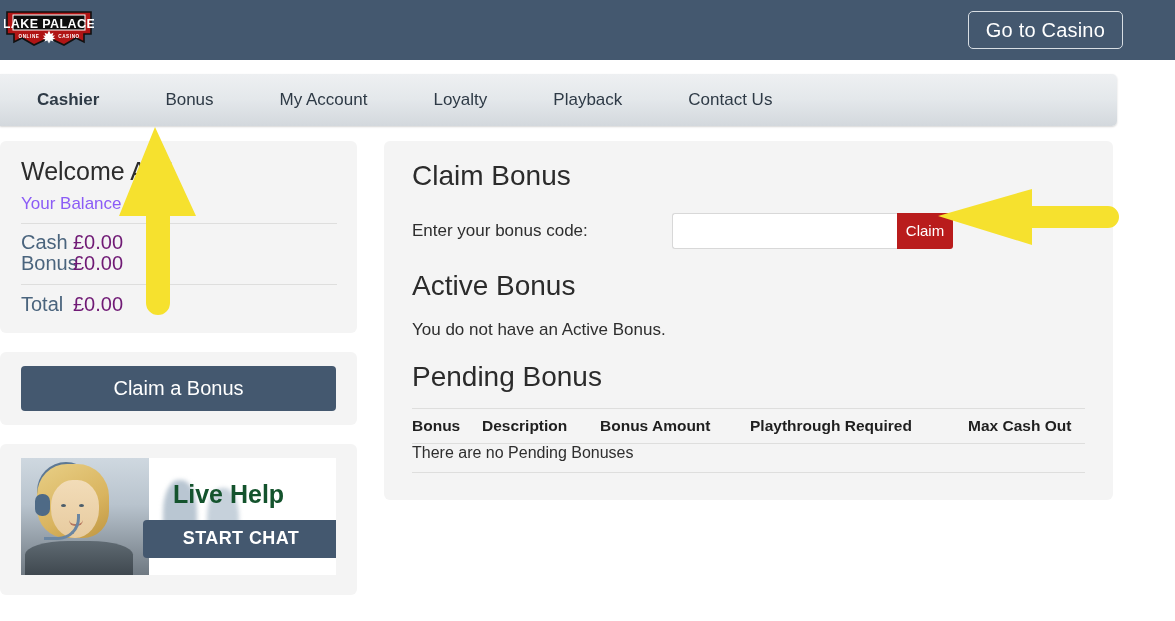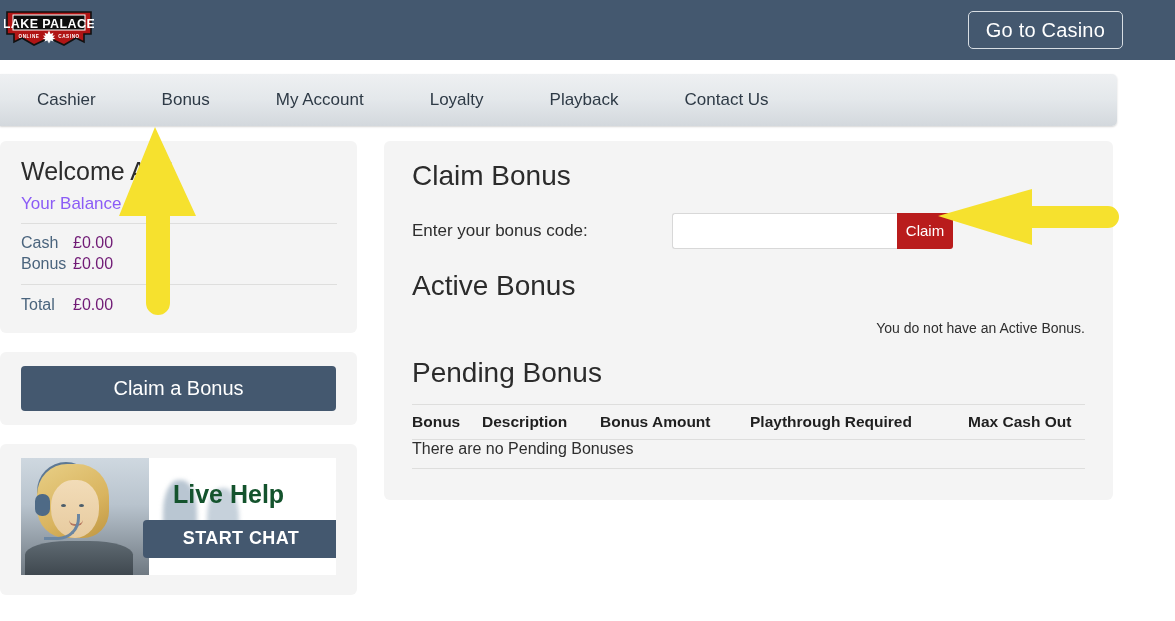--- a/index.html
+++ b/index.html
@@ -41,38 +41,38 @@
     width: 1117px; height: 52px;
     background: linear-gradient(to bottom, #eef0f2 0%, #e4e8eb 48%, #d3d8dd 100%);
     border-radius: 0 5px 5px 0;
     box-shadow: 0 1px 2px rgba(0,0,0,.17);
     display: flex; align-items: center;
   }
   .navbar .nav-item {
     font-size: 17px; color: #2e3a46;
     padding: 0 14px; cursor: pointer; white-space: nowrap;
   }
-  .navbar .nav-item:first-child { margin-left: 23px; }
+  .navbar .nav-item:first-child { margin-left: 23px; font-weight: bold; }
   .navbar .nav-item + .nav-item { margin-left: 38px; }
 
   
   .left-col { position: absolute; left: 0; top: 141px; width: 357px; }
 
   .panel { background: #f4f4f4; border-radius: 6px; }
 
   .balance-panel { padding: 16px 20px 18px 21px; }
   .welcome {
     font-size: 25px; color: #2c2c2c; font-weight: 400;
     line-height: 1.15; white-space: nowrap;
   }
   .your-balance { font-size: 17px; color: #8b5cf6; margin-top: 8px; }
   .hr { height: 1px; background: #dededd; margin: 9px 0 0 0; }
 
   .bal-rows { padding-top: 8px; }
-  .bal-row { display: flex; font-size: 16px; line-height: 21px; }
+  .bal-row { display: flex; font-size: 20px; line-height: 21px; }
   .bal-label { color: #4a647d; width: 52px; }
   .bal-value { color: #701a75; }
   .bal-row.total { padding-top: 9px; }
 
   .claim-panel { margin-top: 19px; padding: 14px 21px; }
   .claim-bonus-btn {
     display: flex; align-items: center; justify-content: center;
     height: 45px; width: 100%;
     background: #44586f; color: #fff;
     font-size: 20px; border-radius: 4px; cursor: pointer;
@@ -168,21 +168,21 @@
     outline: none;
   }
   .code-claim {
     position: absolute; left: 485px; top: 0;
     width: 56px; height: 36px;
     background: #b91c1c; color: #ffffff;
     display: flex; align-items: center; justify-content: center;
     font-size: 15px; border-radius: 0 3px 3px 0; cursor: pointer;
   }
 
-  .active-text { font-size: 14px; color: #2e2e2e; margin-top: 18px; text-align: right; }
+  .active-text { font-size: 17px; color: #2e2e2e; margin-top: 18px; }
 
   table.pending {
     width: 100%; border-collapse: collapse; margin-top: 14px;
   }
   table.pending th {
     text-align: left; font-size: 15.5px; font-weight: bold; color: #1f1f1f;
     padding: 8px 0 8px 0;
     border-top: 1px solid #dededd; border-bottom: 1px solid #dededd;
   }
   table.pending td {

